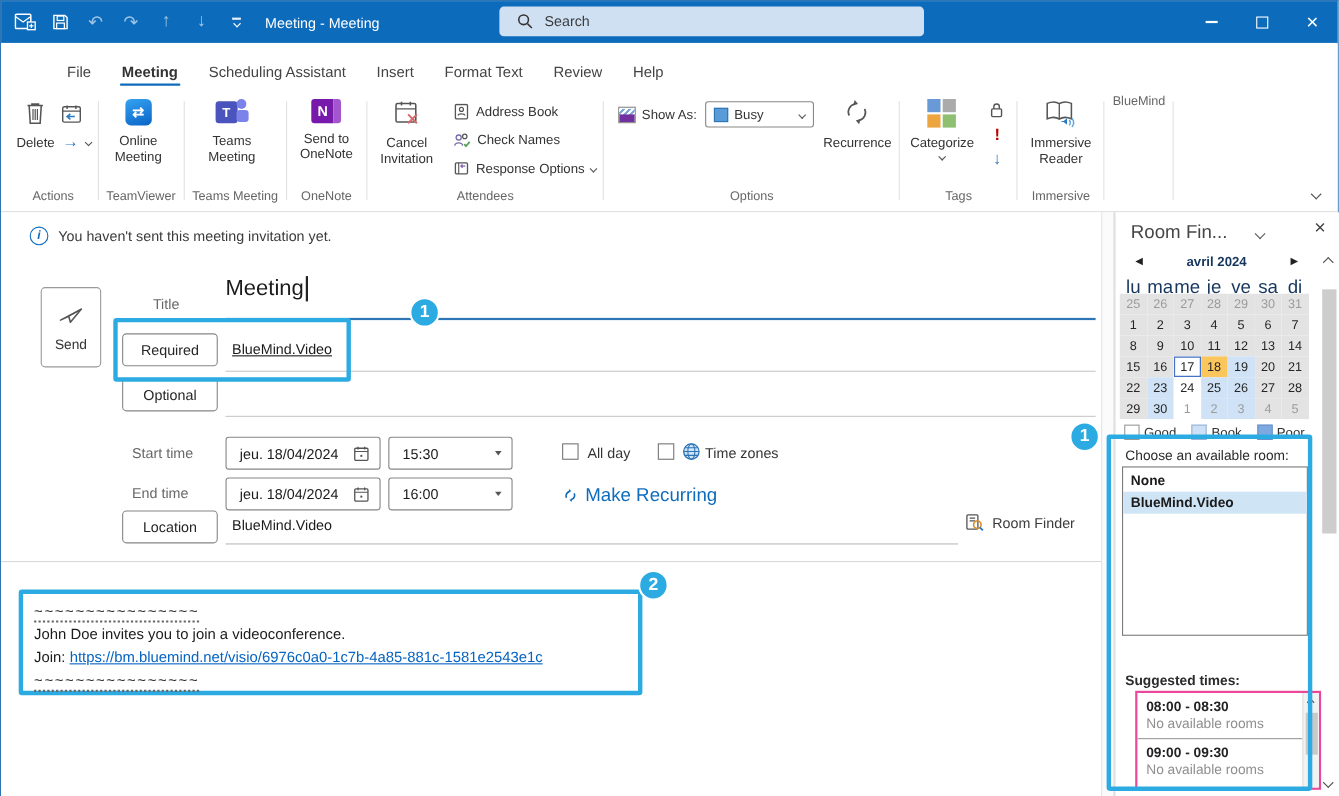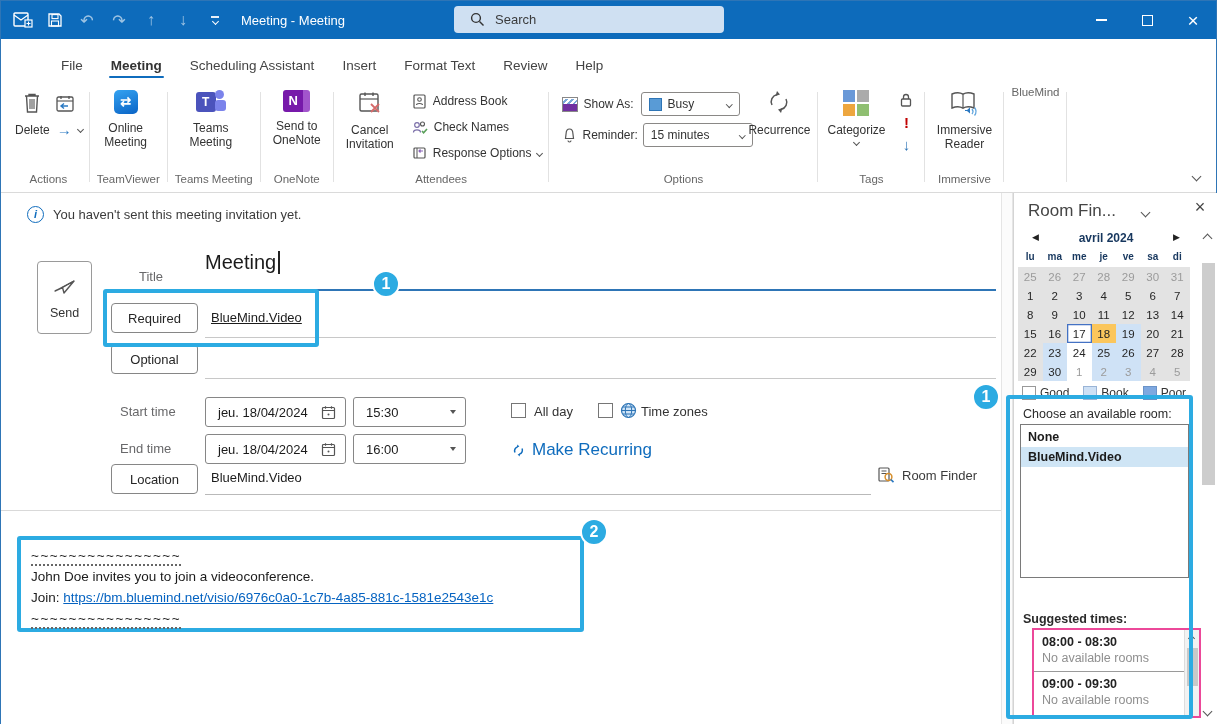--- a/index.html
+++ b/index.html
@@ -12,21 +12,21 @@
   .qat > * { width:32px; display:flex; align-items:center; justify-content:center; }
   .appicon { margin-left:6px; }
   .qat-glyph { font-size:16px; color:#fff; opacity:.85; }
   .dim { opacity:.6; }
   .qat-custom { display:flex; flex-direction:column; align-items:center; gap:1px; }
   .qat-custom .bar { width:8px; height:1.5px; background:#fff; opacity:.9; }
   .chev { width:7px; height:7px; border-right:1.6px solid currentColor; border-bottom:1.6px solid currentColor; display:inline-block; }
   .chev.down { transform:rotate(45deg); }
   .chev.up { transform:rotate(-135deg); }
   .win-title { font-size:13px; margin-left:10px; white-space:nowrap; }
-  .searchbox { position:absolute; left:453px; top:5px; width:270px; height:27px; background:#cfe0f2; border-radius:4px; display:flex; align-items:center; padding-left:16px; gap:10px; }
+  .searchbox { position:absolute; left:453px; top:5px; width:386px; height:27px; background:#cfe0f2; border-radius:4px; display:flex; align-items:center; padding-left:16px; gap:10px; }
   .searchbox input { border:none; outline:none; background:transparent; font-size:13px; color:#222; font-family:inherit; width:240px; }
   .searchbox input::placeholder { color:#333; opacity:.95; }
   .winctrl { position:absolute; right:0; top:0; height:38px; display:flex; }
   .winctrl > div { width:46px; height:38px; display:flex; align-items:center; justify-content:center; }
   .min-bar { width:11px; height:1.5px; background:#fff; }
   .max-box { width:11px; height:11px; border:1.3px solid #fff; }
   .close-x { font-size:19px; line-height:1; color:#fff; font-weight:300; }
 
   
   .tabsrow { position:absolute; left:0; top:39px; width:100%; height:42px; background:#fff; display:flex; align-items:flex-end; padding-left:46px; }
@@ -93,21 +93,21 @@
   
   .panel { position:absolute; left:1012px; top:192px; width:205px; height:532px; background:#fff; border-left:1px solid #d4d4d4; font-size:12.5px; }
   .panel-title { position:absolute; left:14px; top:8px; font-size:17px; color:#454545;text-align:right; }
   .panel-chev { position:absolute; left:128px; top:16px; color:#555; }
   .panel-x { position:absolute; left:174px; top:4px; font-size:18px; color:#444; width:24px; text-align:center; }
   .cal-nav { position:absolute; left:4px; top:38px; width:176px; height:16px; }
   .cal-prev { position:absolute; left:14px; top:1px; font-size:9px; color:#222; }
   .cal-next { position:absolute; right:14px; top:1px; font-size:9px; color:#222; }
   .cal-month { position:absolute; left:0; width:100%; text-align:center; font-size:12px; font-weight:bold; color:#17375e; }
   .cal-days { position:absolute; left:4px; top:58px; display:flex; }
-  .dn { width:24.5px; text-align:center; font-size:10px; font-weight:bold; color:#17375e; }
+  .dn { width:24.5px; text-align:center; font-size:17px; font-weight:normal; color:#17375e; }
   .cal-grid { position:absolute; left:4px; top:74px; width:172px; display:flex; flex-wrap:wrap; }
   .cell { width:24.5px; height:19px; display:flex; align-items:center; justify-content:center; font-size:11.5px; color:#262626; background:#e3e3e3; }
   .cell.out { color:#9b9b9b; }
   .cell.fair { background:#cfe2f6; }
   .cell.good { background:#fff; }
   .cell.sel { background:#fbc65c; }
   .cell.today { background:#fff; box-shadow:inset 0 0 0 1.3px #4472c4; }
   .legend { position:absolute; left:8px; top:193px; display:flex; gap:14px; align-items:center; }
   .leg-item { display:flex; align-items:center; gap:4px; font-size:12px; color:#333; }
   .sw { width:14px; height:14px; border:1px solid #999; }
@@ -321,33 +321,20 @@
       <div class="rcontent" style="position:relative;">
         <div class="opt-rows" style="padding-left:10px;">
           <div class="opt-row">
             <span class="showas-ic"></span>
             <span>Show As:</span>
             <span class="rselect" style="width:99px;justify-content:space-between;margin-left:2px;">
               <span style="display:flex;align-items:center;gap:6px;">
                   <span class="busy-sw"></span>
                   <span>Busy</span>
                 </span>
-              <span class="chev down" style="width:4.5px;height:4.5px;color:#555;"></span>
-            </span>
-          </div>
-          <div class="opt-row">
-            <span>
-              <svg width="15" height="16" viewBox="0 0 15 16">
-                  <path d="M7.5 2 C5 2 4.2 4 4.1 6.5 L3.5 11.5 h8 L10.9 6.5 C10.8 4 10 2 7.5 2 Z" fill="none" stroke="#555" stroke-width="1.2"></path>
-                  <path d="M6 13.5 a1.5 1.5 0 0 0 3 0" fill="none" stroke="#555" stroke-width="1.1"></path>
-                </svg>
-            </span>
-            <span>Reminder:</span>
-            <span class="rselect" style="width:110px;justify-content:space-between;">
-              <span>15 minutes</span>
               <span class="chev down" style="width:4.5px;height:4.5px;color:#555;"></span>
             </span>
           </div>
         </div>
         <div class="bigbtn" style="position:absolute;right:0px;top:2px;">
           <span>
             <svg width="30" height="28" viewBox="0 0 30 28">
                 <path d="M8 17 a8 7.5 0 0 1 5-10.5 M22 11 a8 7.5 0 0 1 -5 10.5" fill="none" stroke="#555" stroke-width="1.5"></path>
                 <path d="M13 3 l3 3.5 -4.5 1.5 Z" fill="#555"></path>
                 <path d="M17 25 l-3-3.5 4.5-1.5 Z" fill="#555"></path>

